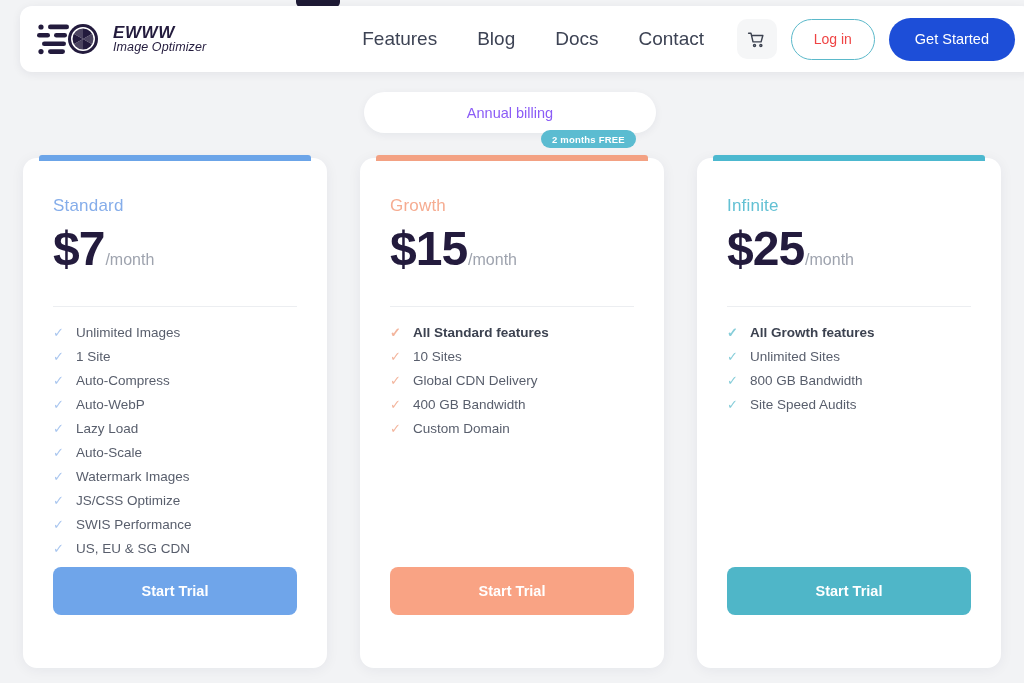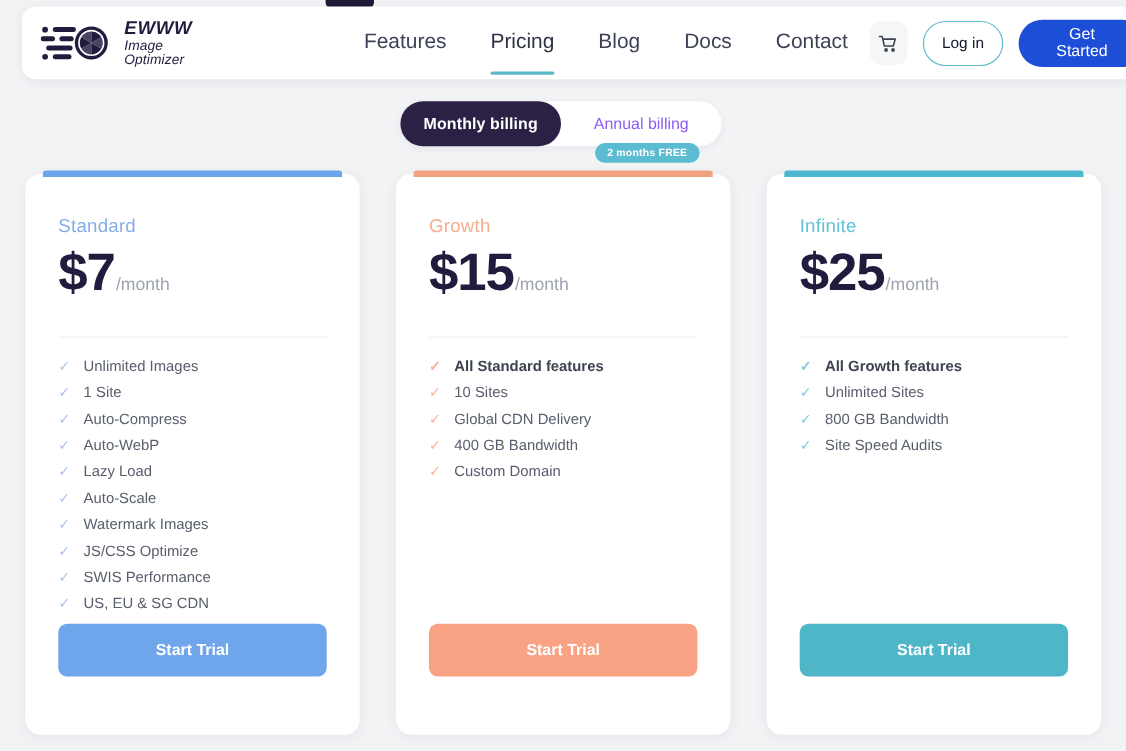--- a/index.html
+++ b/index.html
@@ -112,21 +112,21 @@
     cursor: pointer;
   }
   .cart-btn svg { width: 19px; height: 19px; display: block; }
 
   .login-btn {
     width: 84px;
     height: 41px;
     border: 1px solid #5bb9ca;
     border-radius: 21px;
     background: #fff;
-    color: #0f172a;
+    color: #ef4444;
     font-size: 14px;
     font-family: inherit;
     cursor: pointer;
   }
   .get-started-btn {
     height: 43px;
     padding: 0 26px;
     border: none;
     border-radius: 22px;
     background: #1d4ed8;
@@ -308,41 +308,39 @@
       </g>
     </svg>
     <div class="logo-text">
       <div class="logo-title">EWWW</div>
       <div class="logo-sub">Image Optimizer</div>
     </div>
   </div>
 
   <nav class="nav">
     <div class="nav-item">Features</div>
-    <div class="nav-item active">Pricing</div>
     <div class="nav-item">Blog</div>
     <div class="nav-item">Docs</div>
     <div class="nav-item">Contact</div>
   </nav>
 
   <div class="header-right">
     <div class="cart-btn">
       <svg viewBox="0 0 24 24" fill="none" stroke="#3c4250" stroke-width="1.8" stroke-linecap="round" stroke-linejoin="round">
         <path d="M2 4h3l2.6 11h10.2l2.2-8H6"></path>
         <circle cx="9.5" cy="19.5" r="1.3"></circle>
         <circle cx="17.5" cy="19.5" r="1.3"></circle>
       </svg>
     </div>
     <button class="login-btn">Log in</button>
     <button class="get-started-btn">Get Started</button>
   </div>
 </div>
 
 <div class="billing-toggle">
-  <div class="bill-opt active">Monthly billing</div>
   <div class="bill-opt">Annual billing</div>
 </div>
 <div class="free-badge">2 months FREE</div>
 
 <div class="cards">
 
   <div class="card">
     <div class="card-topbar" style="background:#6ba4e8"></div>
     <div class="plan-name" style="color:#85adea">Standard</div>
     <div class="price-row">

